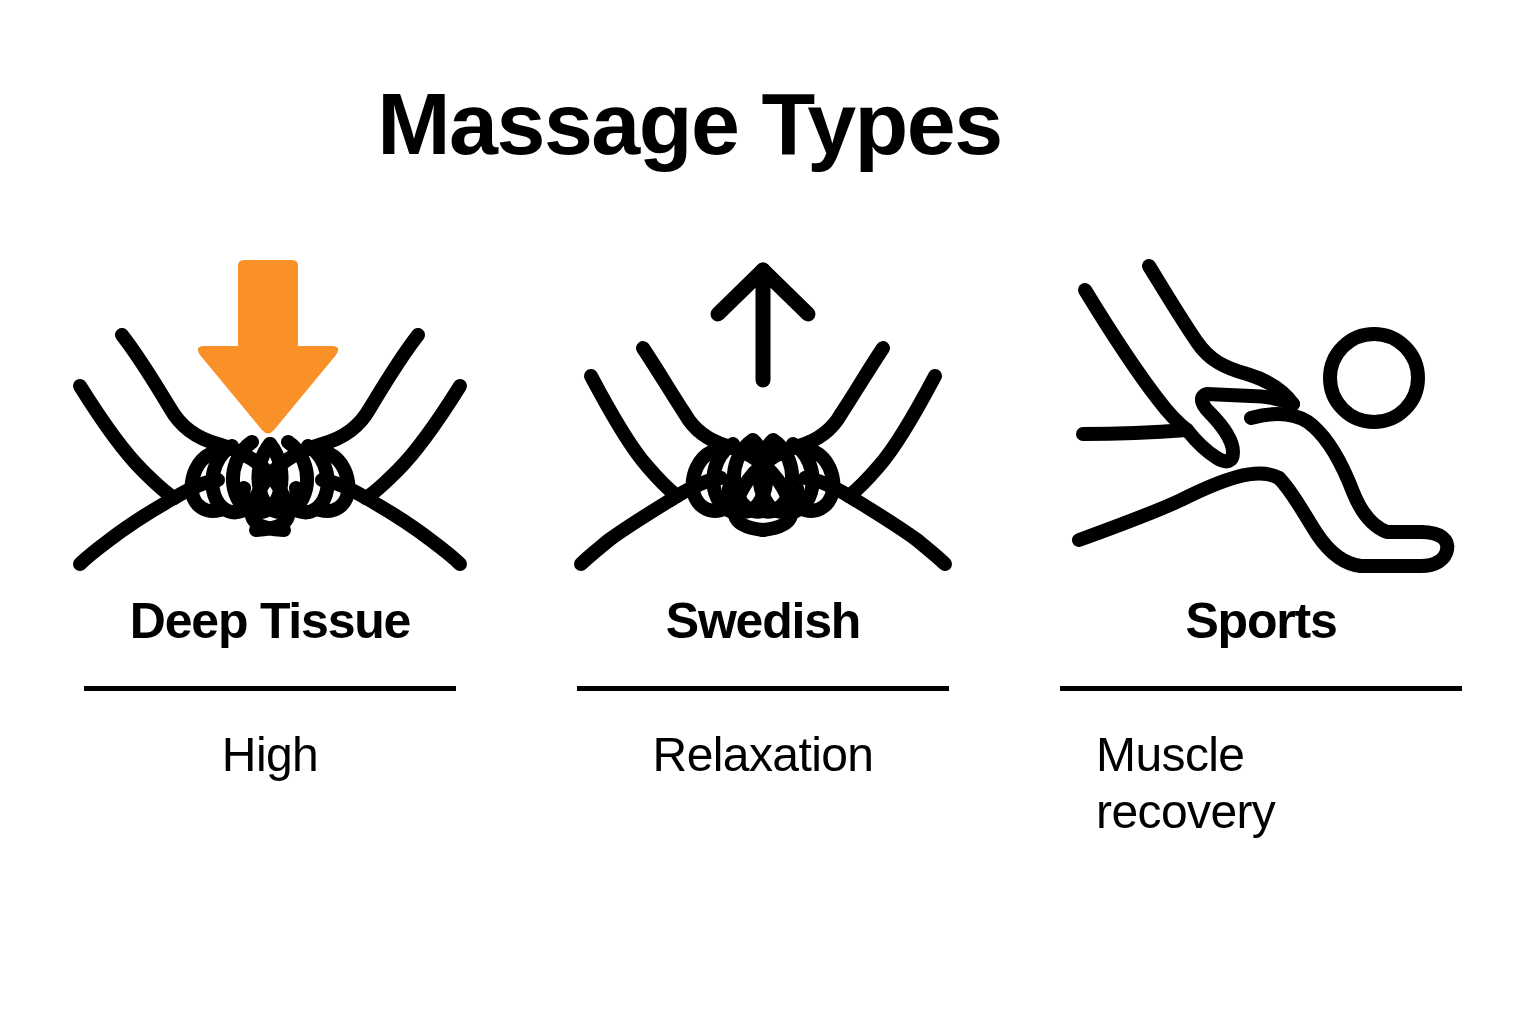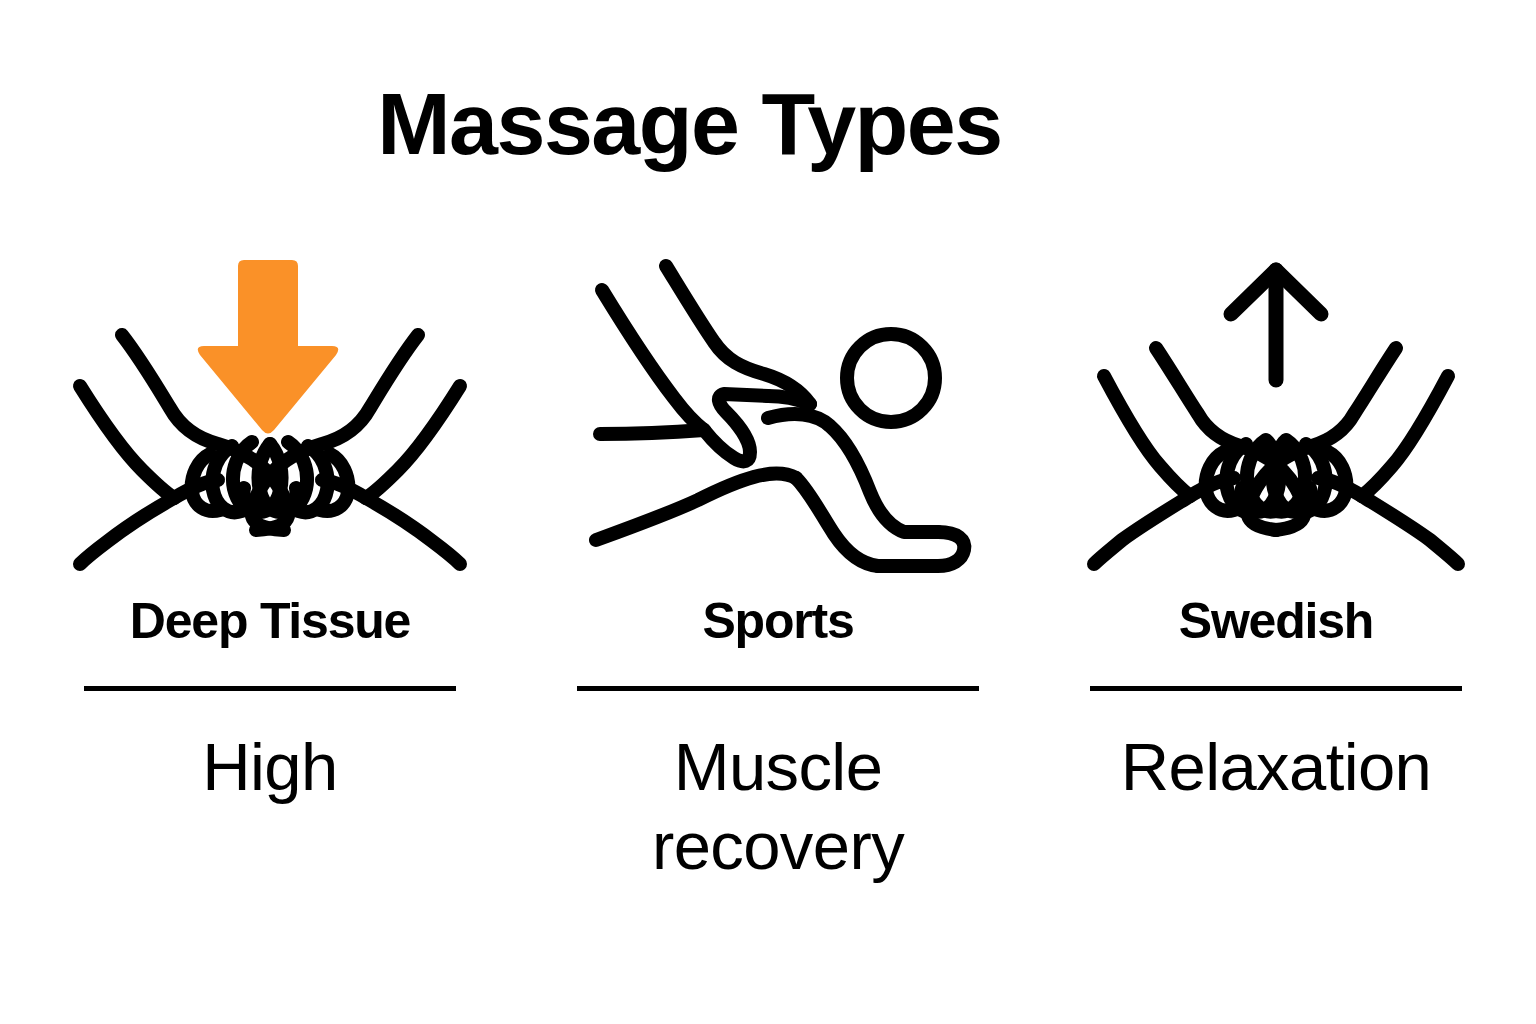--- a/index.html
+++ b/index.html
@@ -80,26 +80,25 @@
   .divider {
     height: 5px;
     background: #000000;
     margin-top: 40px;
   }
   .col-1 .divider { width: 372px; }
   .col-2 .divider { width: 372px; }
   .col-3 .divider { width: 402px; }
 
   .detail {
-    font-size: 67px;
+    font-size: 48px;
     font-weight: normal;
     letter-spacing: -0.6px;
     line-height: 1.18;
     margin-top: 36px;
-    text-align: center;
     max-width: 420px;
   }
   .col-3 .detail { max-width: 330px; }
 </style>
 </head>
 <body>
 
 <div class="canvas">
 
   <div class="title">Massage Types</div>
@@ -147,60 +146,20 @@
             <path d="M 216 262 C 224 258, 228 250, 226 240"></path>
           </g>
         </svg>
       </div>
 
       <div class="label">Deep Tissue</div>
       <div class="divider"></div>
       <div class="detail">High</div>
     </div>
 
-    <div class="column col-3">
-
-      <div class="icon-wrap">
-        <svg width="400" height="330" viewBox="0 0 400 330">
-          <g fill="none" stroke="#000000" stroke-width="14" stroke-linecap="round" stroke-linejoin="round">
-
-            <circle cx="313" cy="130" r="44"></circle>
-
-            <path d="M 190 170 C 215 163, 238 165, 252 178 C 268 192, 282 218, 292 244
-                     C 300 264, 310 278, 326 284 L 360 284"></path>
-
-            <path d="M 360 284 C 380 284, 388 292, 386 302 C 384 312, 374 318, 360 318 L 300 318"></path>
-
-            <path d="M 300 318 C 282 316, 268 304, 256 286 C 244 268, 232 244, 218 230"></path>
-
-            <path d="M 218 230 C 196 218, 160 232, 120 252 C 90 266, 40 284, 18 292"></path>
-          </g>
-
-          <g fill="none" stroke="#000000" stroke-width="14" stroke-linecap="round" stroke-linejoin="round">
-
-            <path d="M 88 18 C 104 44, 122 74, 136 94 C 148 112, 164 120, 186 126
-                     C 206 132, 222 142, 232 156"></path>
-
-            <path d="M 24 42 C 46 78, 76 124, 96 150 C 108 166, 118 176, 126 182"></path>
-
-            <path d="M 126 182 C 100 184, 56 186, 22 186"></path>
-
-            <path d="M 126 182 C 134 192, 146 204, 156 210 C 166 216, 172 214, 172 204
-                     C 172 192, 160 176, 148 164 C 140 156, 138 148, 146 146 L 190 148"></path>
-
-            <path d="M 190 148 C 206 148, 222 152, 232 156"></path>
-          </g>
-        </svg>
-      </div>
-
-      <div class="label">Sports</div>
-      <div class="divider"></div>
-      <div class="detail">Muscle recovery</div>
-    </div>
-
     <div class="column col-2">
 
       <div class="icon-wrap">
         <svg width="380" height="330" viewBox="0 0 380 330">
 
           <g fill="none" stroke="#000000" stroke-width="15" stroke-linecap="round" stroke-linejoin="round">
             <path d="M 190 22 L 190 132"></path>
             <path d="M 145 66 L 190 22 L 235 66"></path>
           </g>
 
@@ -230,14 +189,54 @@
             <path d="M 214 262 C 222 258, 226 250, 224 240"></path>
           </g>
         </svg>
       </div>
 
       <div class="label">Swedish</div>
       <div class="divider"></div>
       <div class="detail">Relaxation</div>
     </div>
 
+    <div class="column col-3">
+
+      <div class="icon-wrap">
+        <svg width="400" height="330" viewBox="0 0 400 330">
+          <g fill="none" stroke="#000000" stroke-width="14" stroke-linecap="round" stroke-linejoin="round">
+
+            <circle cx="313" cy="130" r="44"></circle>
+
+            <path d="M 190 170 C 215 163, 238 165, 252 178 C 268 192, 282 218, 292 244
+                     C 300 264, 310 278, 326 284 L 360 284"></path>
+
+            <path d="M 360 284 C 380 284, 388 292, 386 302 C 384 312, 374 318, 360 318 L 300 318"></path>
+
+            <path d="M 300 318 C 282 316, 268 304, 256 286 C 244 268, 232 244, 218 230"></path>
+
+            <path d="M 218 230 C 196 218, 160 232, 120 252 C 90 266, 40 284, 18 292"></path>
+          </g>
+
+          <g fill="none" stroke="#000000" stroke-width="14" stroke-linecap="round" stroke-linejoin="round">
+
+            <path d="M 88 18 C 104 44, 122 74, 136 94 C 148 112, 164 120, 186 126
+                     C 206 132, 222 142, 232 156"></path>
+
+            <path d="M 24 42 C 46 78, 76 124, 96 150 C 108 166, 118 176, 126 182"></path>
+
+            <path d="M 126 182 C 100 184, 56 186, 22 186"></path>
+
+            <path d="M 126 182 C 134 192, 146 204, 156 210 C 166 216, 172 214, 172 204
+                     C 172 192, 160 176, 148 164 C 140 156, 138 148, 146 146 L 190 148"></path>
+
+            <path d="M 190 148 C 206 148, 222 152, 232 156"></path>
+          </g>
+        </svg>
+      </div>
+
+      <div class="label">Sports</div>
+      <div class="divider"></div>
+      <div class="detail">Muscle recovery</div>
+    </div>
+
   </div>
 </div>
 
 </body></html>

